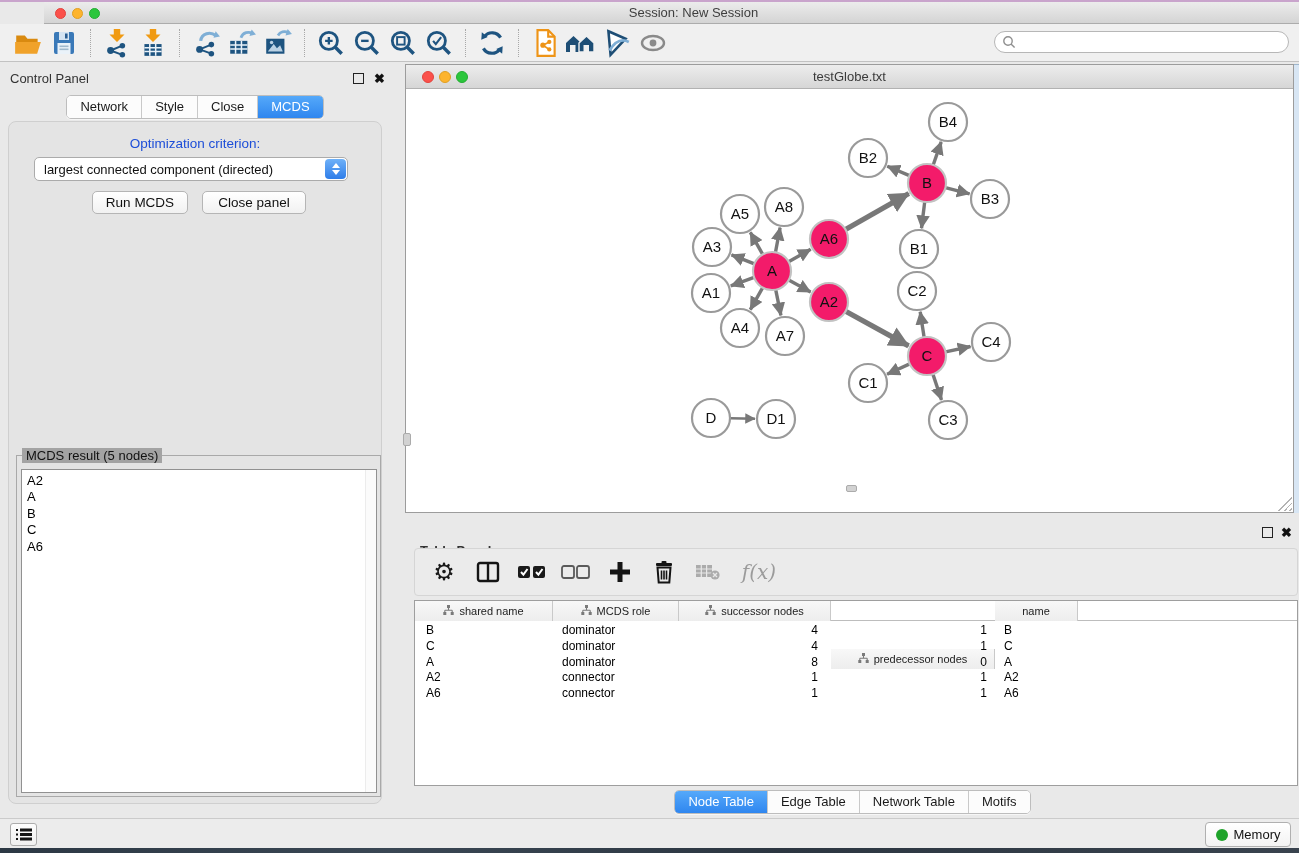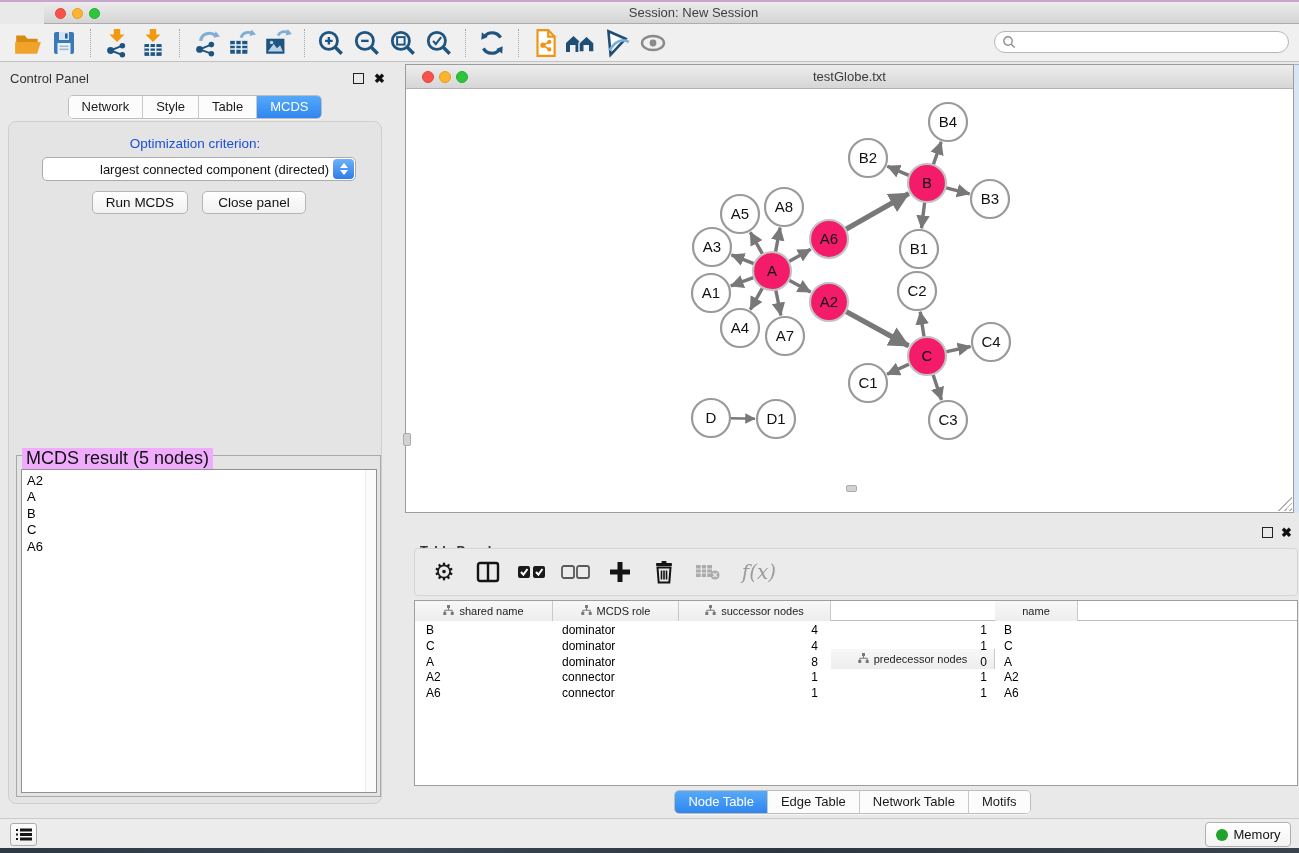--- a/index.html
+++ b/index.html
@@ -64,44 +64,44 @@
     border-left:1px solid #C9C9C9; cursor:default; line-height:16px;
   }
   .seg-tab:first-child { border-left:none; }
   .seg-tab.active { background:linear-gradient(#55A9FA,#2F86EF); color:#FFFFFF; }
   .cp-content {
     left:8px; top:59px; width:374px; height:683px;
     background:#E4E4E4; border:1px solid #CFCFCF; border-radius:8px;
   }
   .opt-label { left:0; top:74px; width:390px; text-align:center; font-size:13.5px; color:#1d4ed8; }
   .dropdown {
-    left:42px; top:95px; width:314px; height:24px;
+    left:34px; top:95px; width:314px; height:24px;
     background:#FFFFFF; border:1px solid #ABABAB; border-radius:5px;
-    display:flex; align-items:center;padding-left:48px;
+    display:flex; align-items:center;
   }
   .dropdown .dd-text { flex:1; font-size:13px; color:#111; padding-left:9px; white-space:nowrap; }
   .dd-stepper {
     width:21px; height:20px; margin-right:1px; border-radius:4px;
     background:linear-gradient(#6FB1F8,#2E7DE9);
     display:flex; flex-direction:column; align-items:center; justify-content:center; gap:2px;
   }
   .dd-up { width:0; height:0; border-left:4px solid transparent; border-right:4px solid transparent; border-bottom:5px solid #fff; }
   .dd-down { width:0; height:0; border-left:4px solid transparent; border-right:4px solid transparent; border-top:5px solid #fff; }
   .mac-btn {
     position:absolute; top:129px; height:23px;
     background:linear-gradient(#FFFFFF,#F1F1F1); border:1px solid #B5B5B5; border-radius:5px;
     font-size:13.5px; color:#111; display:flex; align-items:center; justify-content:center;
   }
   .fieldset {
     left:16px; top:393px; width:365px; height:342px;
     border:1px solid #A9A9A9;
   }
   .fieldset-legend {
-    position:absolute; top:-8px; left:5px; background:#f0abfc; padding:0 4px;
-    font-size:18px; color:#111;
+    position:absolute; top:-8px; left:5px; background:#a3a3a3; padding:0 4px;
+    font-size:13px; color:#111;
   }
   .mcds-listbox {
     position:absolute; left:4px; top:13px; width:356px; height:324px;
     background:#FFFFFF; border:1px solid #919191;
   }
   .mcds-scroll {
     position:absolute; right:0; top:0; width:11px; height:100%;
     background:#FBFBFB; border-left:1px solid #ECECEC;
   }
   .mcds-items { padding:3px 0 0 5px; }
@@ -334,21 +334,21 @@
 
 <div class="abs control-panel">
   <div class="abs cp-header panel-header-label">Control Panel</div>
   <span class="abs win-float" style="left:353px; top:11px"></span>
   <span class="abs win-close" style="left:374px; top:11px">✖</span>
 
   <div class="abs cp-tabs-row">
       <div class="seg">
         <div class="seg-tab">Network</div>
         <div class="seg-tab">Style</div>
-        <div class="seg-tab">Table</div>
+        <div class="seg-tab">Close</div>
         <div class="seg-tab active">MCDS</div>
       </div>
     </div>
 
   <div class="abs cp-content"></div>
   <div class="abs opt-label">Optimization criterion:</div>
 
   <div class="abs dropdown">
     <span class="dd-text">largest connected component (directed)</span>
     <span class="dd-stepper">

